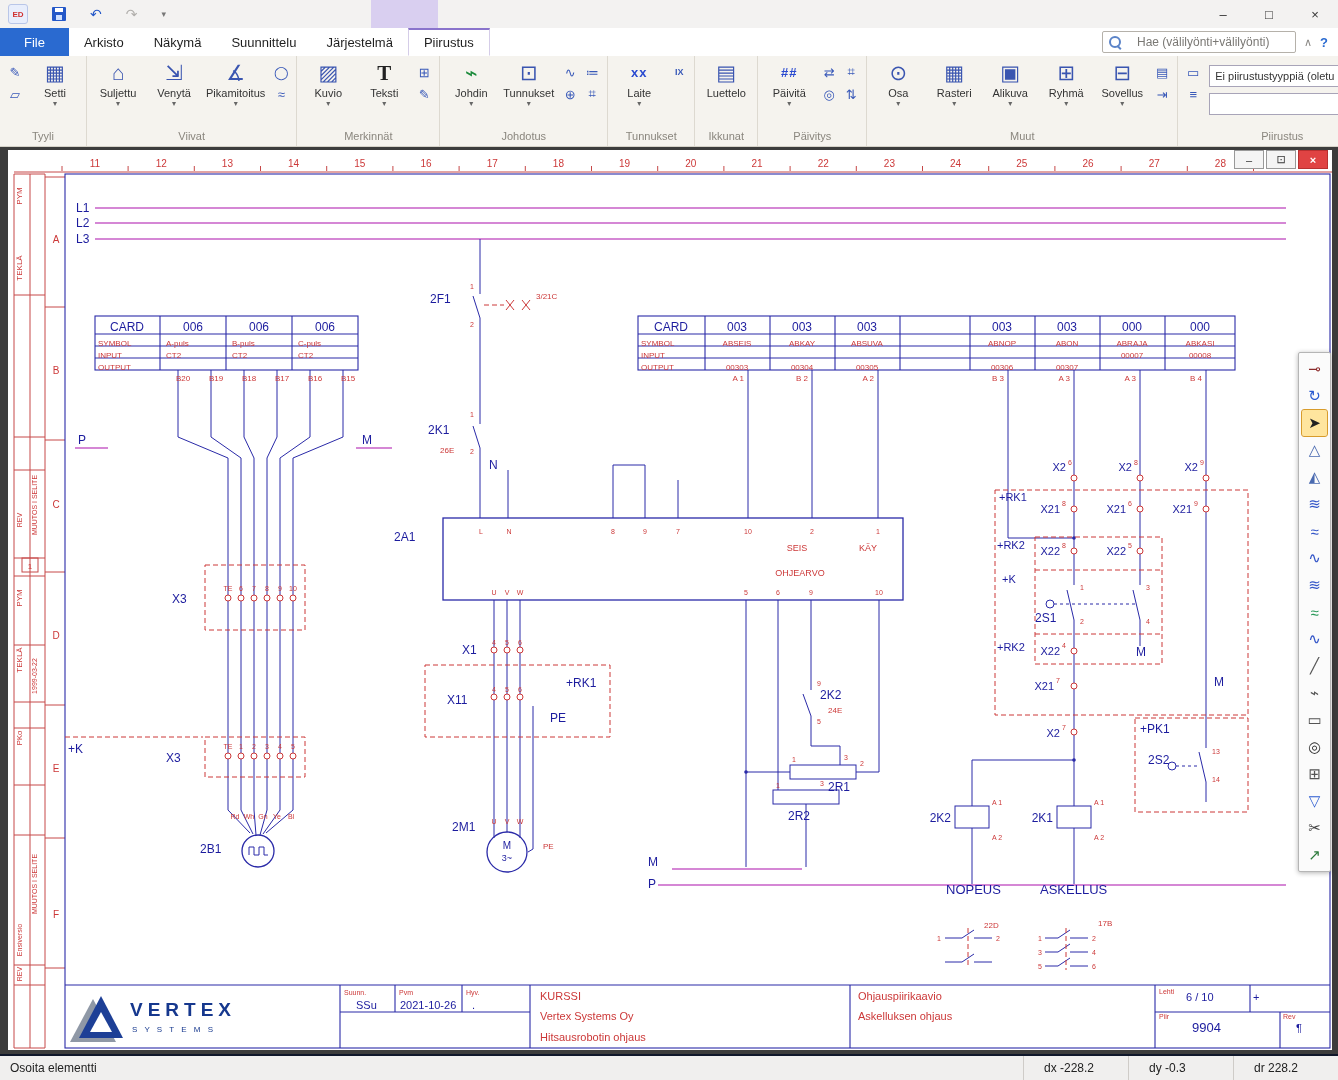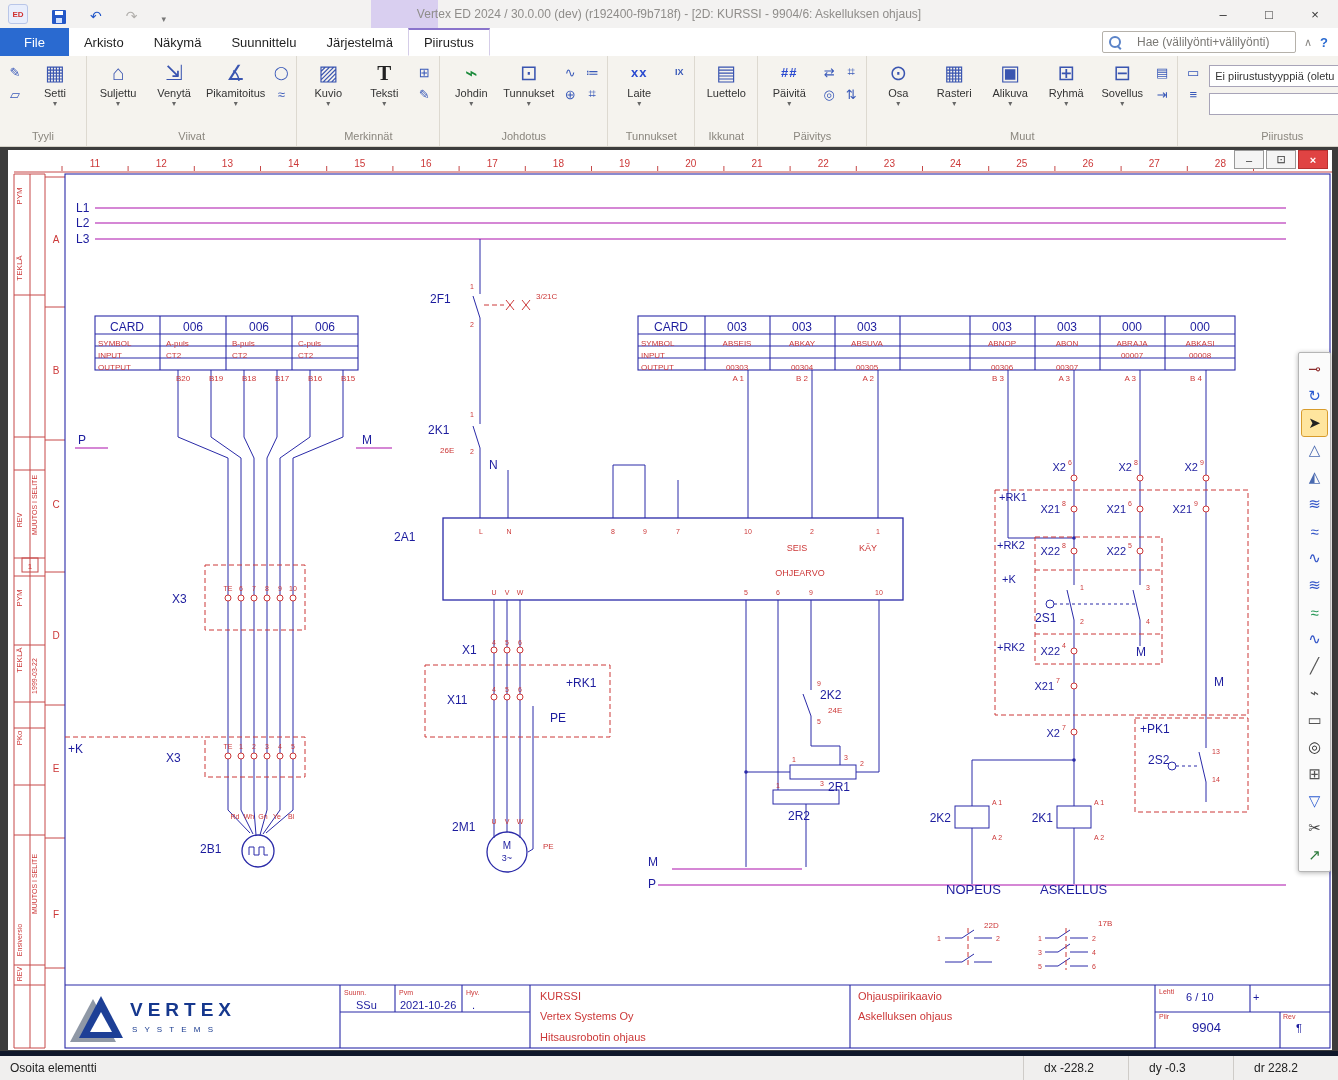--- a/index.html
+++ b/index.html
@@ -1,20 +1,20 @@
 <!DOCTYPE html>
 <html style="--wire: #2a2aa8; --wiretext: #1c1c9e; --red: #cc3838; --magenta: #c75fc7; --accent: #2a6ad0;"><head>
 <meta charset="utf-8">
 <style>
   html,body{margin:0;padding:0;width:1338px;height:1080px;overflow:hidden;
     font-family:"Liberation Sans",sans-serif;background:#fff;}
   
   .titlebar{position:absolute;left:0;top:0;right:0;height:28px;background:#f3f2f1;z-index:30;
     display:flex;align-items:center;font-size:12px;color:#444;}
-  .qa{display:flex;align-items:flex-end;gap:24px;padding-left:8px;z-index:2;}
+  .qa{display:flex;align-items:center;gap:24px;padding-left:8px;z-index:2;}
   .applogo{width:18px;height:18px;background:#e8eefc;border:1px solid #b9c6e8;border-radius:3px;
     font-size:8px;font-weight:bold;color:#d03030;display:flex;align-items:center;justify-content:center;}
   .floppy{width:14px;height:14px;background:#2458c8;position:relative;border-radius:1px;}
   .floppy::before{content:"";position:absolute;top:1px;left:3px;right:3px;height:4px;background:#fff;}
   .floppy::after{content:"";position:absolute;bottom:1px;left:4px;right:4px;height:5px;background:#cfe0ff;}
   .qa .glyph{font-size:14px;color:#2458c8;}
   .qa .glyph.dis{color:#b0aeab;}
   .qa .caret{font-size:9px;color:#777;}
   .ctxblock{position:absolute;left:371px;top:0;width:67px;height:28px;background:#d9cff0;}
   .tbtitle{position:absolute;left:0;right:0;text-align:center;color:#8f8d8a;font-size:12px;pointer-events:none;}
@@ -55,21 +55,21 @@
   #schem{position:absolute;left:0;top:0;width:1338px;height:1080px;z-index:20;pointer-events:none;}
   .drawwinctl{position:absolute;top:150px;right:10px;z-index:40;display:flex;gap:2px;}
   .dwbtn{width:28px;height:17px;border:1px solid #999;background:#f4f4f4;display:flex;align-items:center;justify-content:center;font-size:11px;color:#333;}
   .dwbtn.close{background:#e04343;border-color:#b83030;color:#fff;font-weight:bold;}
   
   .side-toolbar{position:absolute;right:7px;top:352px;width:31px;background:#fbfbfb;border:1px solid #b5b5b5;
     box-shadow:0 1px 5px rgba(0,0,0,.3);z-index:40;padding:2px 0;border-radius:2px;}
   .tool{width:25px;height:26px;margin:1px auto;display:flex;align-items:center;justify-content:center;font-size:15px;border-radius:2px;}
   .tool.selected{background:#ffe59e;outline:1px solid #d89c2c;}
   
-  .statusbar{position:absolute;left:0;bottom:0;right:0;height:24px;background:#f0efee;border-top:5px solid #0f172a;z-index:30;
+  .statusbar{position:absolute;left:0;bottom:0;right:0;height:24px;background:#f0efee;border-top:2px solid #0f172a;z-index:30;
     display:flex;align-items:center;font-size:12px;color:#222;}
   .sb-hint{padding-left:10px;}
   .sb-right{margin-left:auto;display:flex;height:100%;}
   .sb-cell{min-width:64px;padding:0 20px;display:flex;align-items:center;border-left:1px solid #cfccc8;}
   
   .lb{font-family:"Liberation Sans",sans-serif;fill:var(--wiretext);}
   .lb.r{fill:var(--red);}
   .lb.logo{fill:#16388e;font-weight:bold;letter-spacing:5px;}
   .lb.logo2{fill:#16388e;letter-spacing:2.5px;}
   .w{stroke:var(--wire);stroke-width:1;fill:none;}
@@ -89,21 +89,20 @@
 
 <div class="titlebar">
   <div class="ctxblock"></div>
   <div class="qa">
     <span class="applogo">ED</span>
     <span class="floppy"></span>
     <span class="glyph">↶</span>
     <span class="glyph dis">↷</span>
     <span class="caret">▾</span>
   </div>
-  <div class="tbtitle">Vertex ED 2024 / 30.0.00 (dev) (r192400-f9b718f) - [2D: KURSSI - 9904/6: Askelluksen ohjaus]</div>
   <div class="winbtns">
     <div class="winbtn">–</div>
     <div class="winbtn">□</div>
     <div class="winbtn">×</div>
   </div>
 </div>
 
 <div class="menubar">
   <div id="menu-tabs" style="display:flex">
       <div class="mtab file">File</div>

